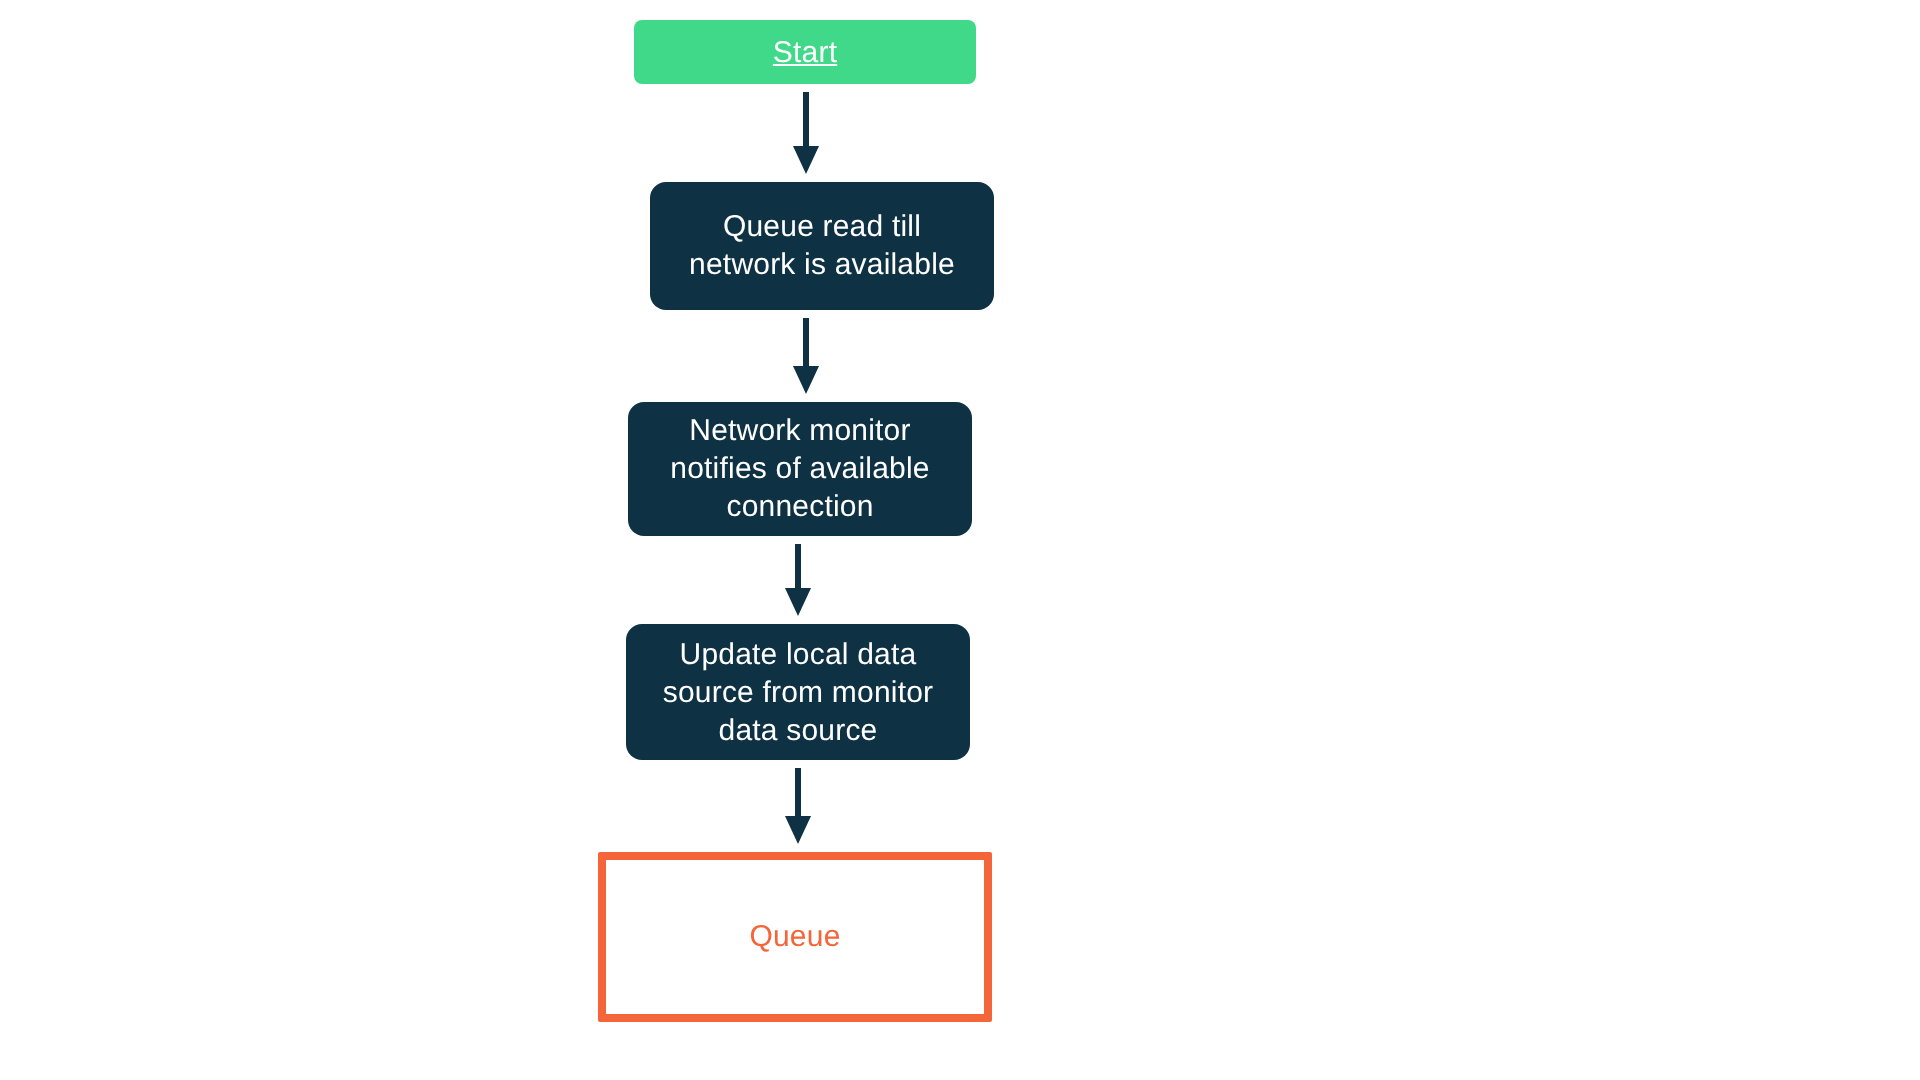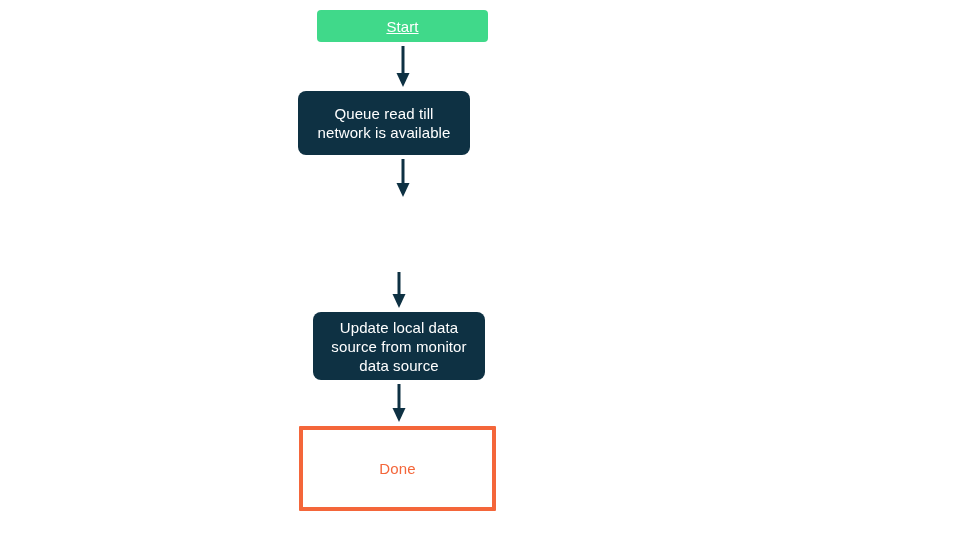--- a/index.html
+++ b/index.html
@@ -65,44 +65,47 @@
 
   <div class="node node-start" style="left: 317px; top: 10px; width: 171px; height: 32px;">Start</div>
 
   <div class="arrow" style="left: 396px; top: 46px; height: 41px;">
     <svg width="14" height="41" viewBox="0 0 14 41" xmlns="http://www.w3.org/2000/svg">
       <line x1="7" y1="0" x2="7" y2="29" stroke="#0E3143" stroke-width="3"></line>
       <polygon points="0.5,27 13.5,27 7,41" fill="#0E3143"></polygon>
     </svg>
   </div>
 
-  <div class="node node-process" style="left: 298px; top: 91px; width: 172px; height: 64px;">Queue read till
+  <div class="node node-process" style="left: 325px; top: 91px; width: 172px; height: 64px;">Queue read till
 network is available</div>
 
   <div class="arrow" style="left: 396px; top: 159px; height: 38px;">
     <svg width="14" height="38" viewBox="0 0 14 38" xmlns="http://www.w3.org/2000/svg">
       <line x1="7" y1="0" x2="7" y2="26" stroke="#0E3143" stroke-width="3"></line>
       <polygon points="0.5,24 13.5,24 7,38" fill="#0E3143"></polygon>
     </svg>
   </div>
 
+  <div class="node node-process" style="left: 314px; top: 201px; width: 172px; height: 67px;">Network monitor
+notifies of available
+connection</div>
 
   <div class="arrow" style="left: 392px; top: 272px; height: 36px;">
     <svg width="14" height="36" viewBox="0 0 14 36" xmlns="http://www.w3.org/2000/svg">
       <line x1="7" y1="0" x2="7" y2="24" stroke="#0E3143" stroke-width="3"></line>
       <polygon points="0.5,22 13.5,22 7,36" fill="#0E3143"></polygon>
     </svg>
   </div>
 
   <div class="node node-process" style="left: 313px; top: 312px; width: 172px; height: 68px;">Update local data
 source from monitor
 data source</div>
 
   <div class="arrow" style="left: 392px; top: 384px; height: 38px;">
     <svg width="14" height="38" viewBox="0 0 14 38" xmlns="http://www.w3.org/2000/svg">
       <line x1="7" y1="0" x2="7" y2="26" stroke="#0E3143" stroke-width="3"></line>
       <polygon points="0.5,24 13.5,24 7,38" fill="#0E3143"></polygon>
     </svg>
   </div>
 
-  <div class="node node-terminal" style="left: 299px; top: 426px; width: 197px; height: 85px;">Done</div>
+  <div class="node node-terminal" style="left: 299px; top: 426px; width: 197px; height: 85px;">Queue</div>
 
 </div>
 
 </body></html>

